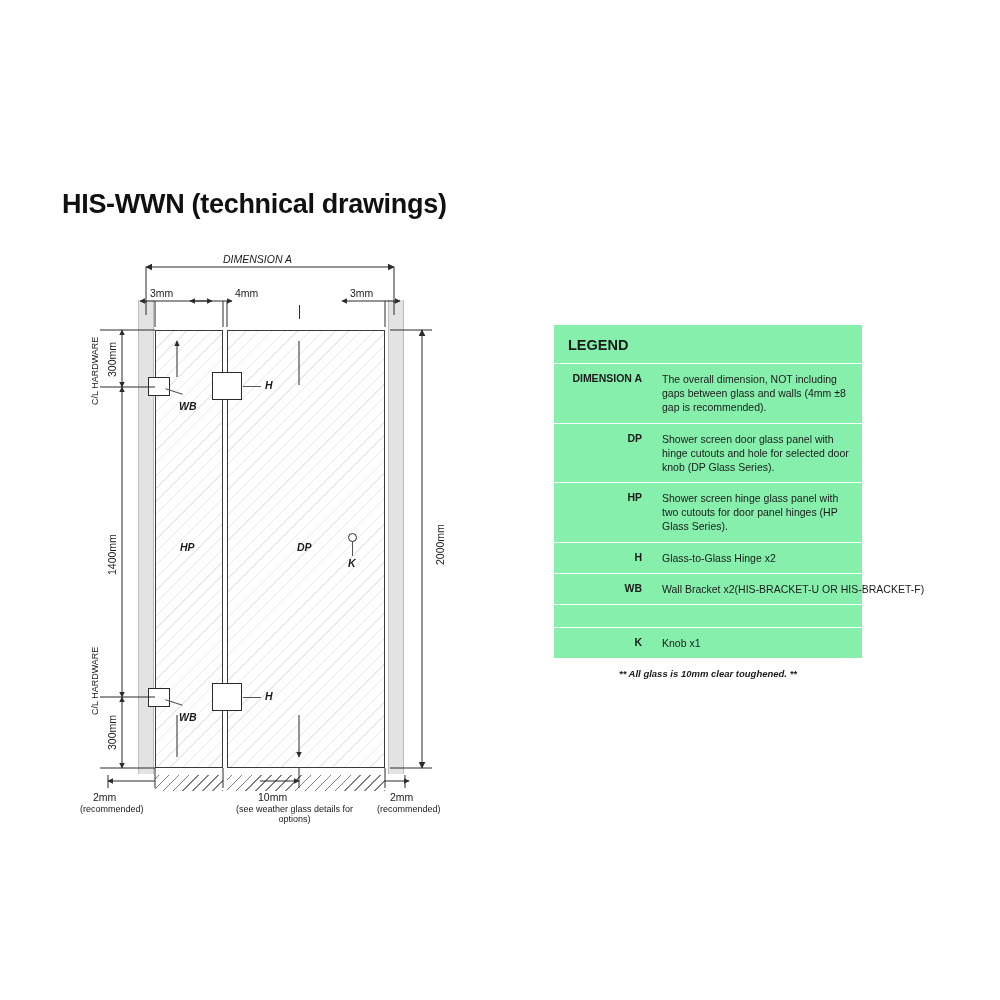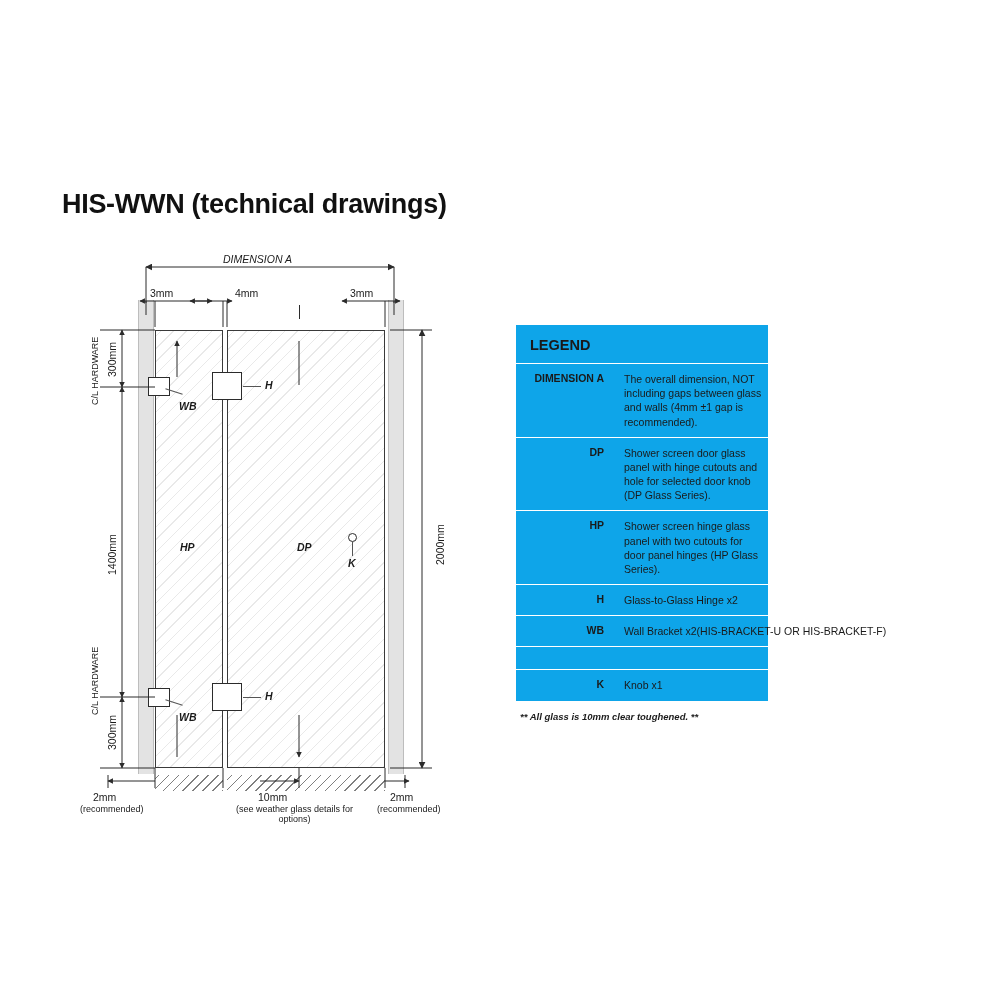--- a/index.html
+++ b/index.html
@@ -107,24 +107,24 @@
       repeating-linear-gradient(-45deg,
         rgba(0,0,0,0.5) 0px,
         rgba(0,0,0,0.5) 1px,
         rgba(0,0,0,0) 1px,
         rgba(0,0,0,0) 7px);
   }
 
   
   #legend {
     position: absolute;
-    left: 516px;
+    left: 554px;
     top: 325px;
-    width: 252px;
-    background: #0ea5e9;
+    width: 308px;
+    background: #86efac;
     font-size: 11px;
   }
   #legend .legend-title {
     font-size: 14.5px;
     font-weight: bold;
     padding: 12px 0 10px 14px;
     border-bottom: 1px solid #ffffff;
   }
   .lrow {
     display: flex;
@@ -145,21 +145,21 @@
     padding: 8px 6px 8px 10px;
     font-size: 10.5px;
     line-height: 1.35;
   }
   .lrow.wide .val { white-space: nowrap; }
   .lrow.spacer { min-height: 22px; border-bottom: 1px solid #ffffff; }
   .lfoot {
     font-size: 9.5px;
     font-style: italic;
     font-weight: bold;
-    text-align: left;
+    text-align: center;
     padding: 9px 4px 9px 4px;
     background: #ffffff;
   }
 </style>
 </head>
 <body>
 
 <div class="page-title">HIS-WWN (technical drawings)</div>
 
 <div id="drawing">
@@ -281,21 +281,21 @@
       <line x1="117" y1="470" x2="117" y2="512"></line>
     </g>
   </svg>
 </div>
 
 <div id="legend">
   <div class="legend-title">LEGEND</div>
 
   <div class="lrow">
     <div class="key">DIMENSION A</div>
-    <div class="val">The overall dimension, NOT including gaps between glass and walls (4mm ±1 gap is recommended).</div>
+    <div class="val">The overall dimension, NOT including gaps between glass and walls (4mm ±8 gap is recommended).</div>
   </div>
   <div class="lrow">
     <div class="key">DP</div>
     <div class="val">Shower screen door glass panel with hinge cutouts and hole for selected door knob (DP Glass Series).</div>
   </div>
   <div class="lrow">
     <div class="key">HP</div>
     <div class="val">Shower screen hinge glass panel with two cutouts for door panel hinges (HP Glass Series).</div>
   </div>
   <div class="lrow">

